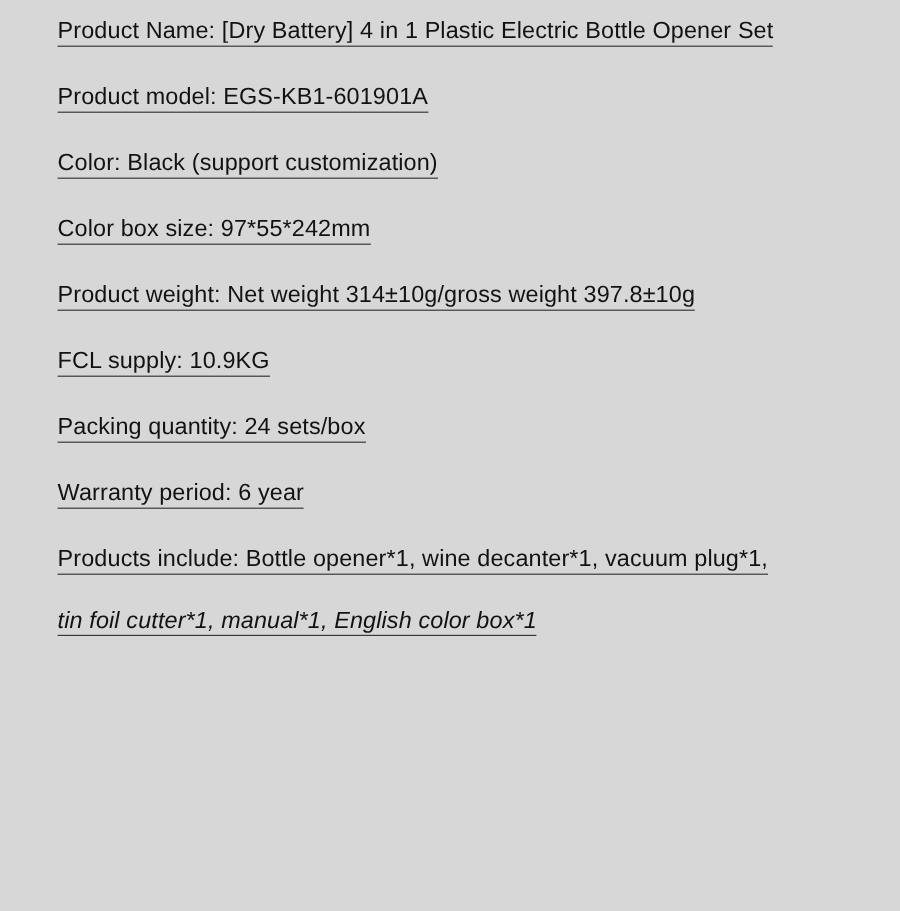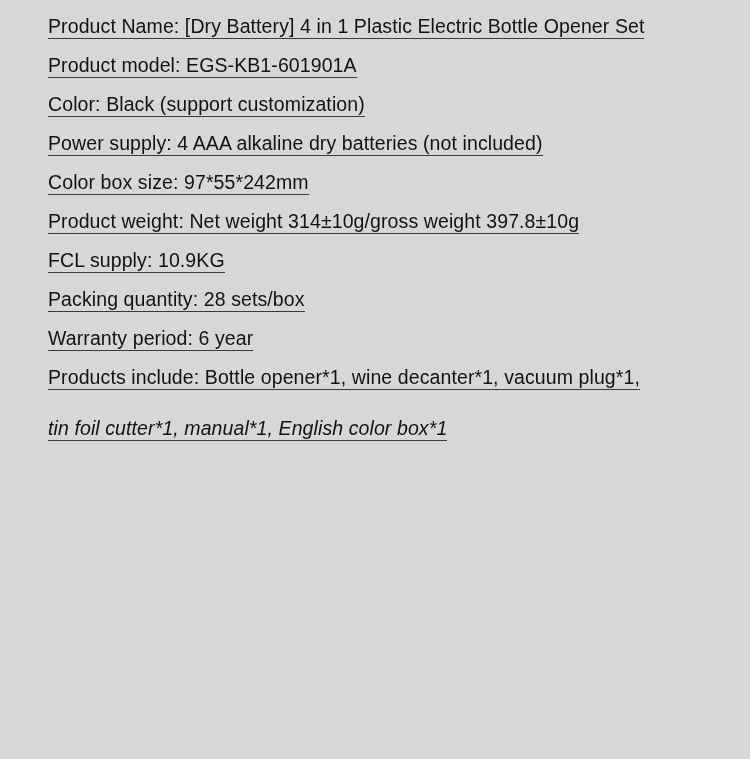--- a/index.html
+++ b/index.html
@@ -28,21 +28,21 @@
   .spec-line {
     font-size: 19.5px;
     line-height: 1.28;
     color: #121212;
     letter-spacing: 0.1px;
     margin: 0;
     padding: 0;
     white-space: nowrap;
   }
   .spec-line + .spec-line {
-    margin-top: 14px;
+    margin-top: 30px;
   }
   .spec-text {
     display: inline;
     border-bottom: 1px solid #3a3a3a;
     padding-bottom: 1px;
   }
   .spec-line.continuation {
     margin-top: 26px;
     font-style: italic;
   }
@@ -55,33 +55,30 @@
     <li class="spec-line">
       <span class="spec-text">Product Name: [Dry Battery] 4 in 1 Plastic Electric Bottle Opener Set</span>
     </li>
     <li class="spec-line">
       <span class="spec-text">Product model: EGS-KB1-601901A</span>
     </li>
     <li class="spec-line">
       <span class="spec-text">Color: Black (support customization)</span>
     </li>
     <li class="spec-line">
-      <span class="spec-text">Power supply: 4 AAA alkaline dry batteries (not included)</span>
-    </li>
-    <li class="spec-line">
       <span class="spec-text">Color box size: 97*55*242mm</span>
     </li>
     <li class="spec-line">
       <span class="spec-text">Product weight: Net weight 314±10g/gross weight 397.8±10g</span>
     </li>
     <li class="spec-line">
       <span class="spec-text">FCL supply: 10.9KG</span>
     </li>
     <li class="spec-line">
-      <span class="spec-text">Packing quantity: 28 sets/box</span>
+      <span class="spec-text">Packing quantity: 24 sets/box</span>
     </li>
     <li class="spec-line">
       <span class="spec-text">Warranty period: 6 year</span>
     </li>
     <li class="spec-line">
       <span class="spec-text">Products include: Bottle opener*1, wine decanter*1, vacuum plug*1,</span>
     </li>
     <li class="spec-line continuation">
       <span class="spec-text">tin foil cutter*1, manual*1, English color box*1</span>
     </li>

